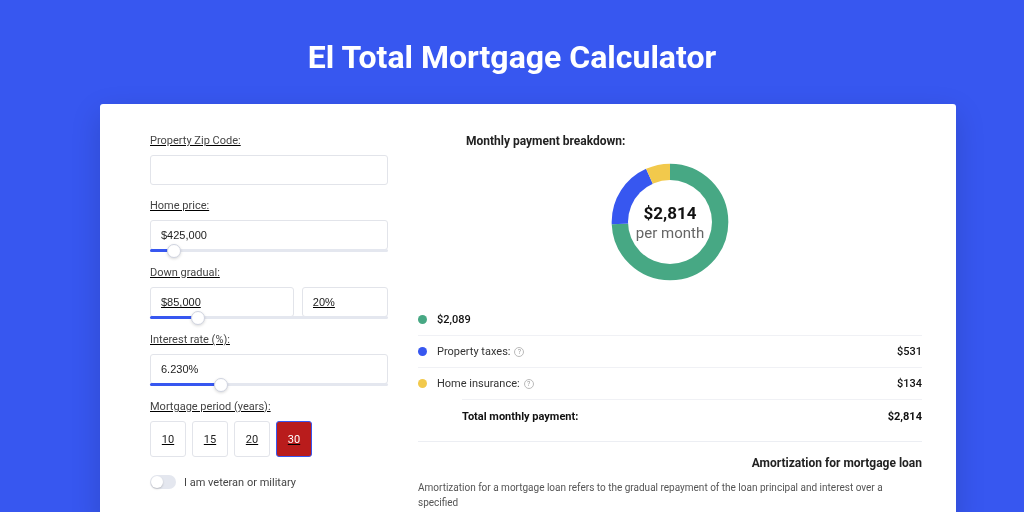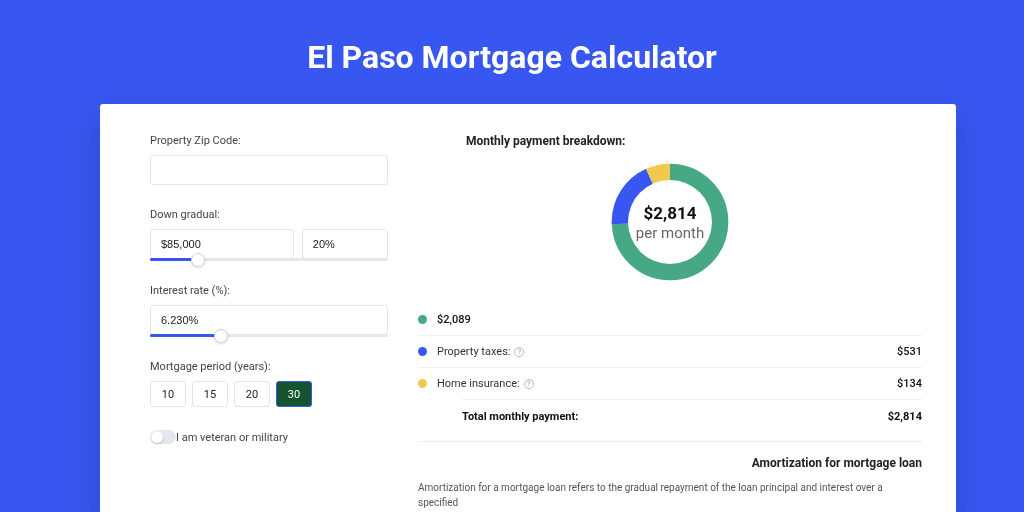--- a/index.html
+++ b/index.html
@@ -22,21 +22,21 @@
     margin: 0 68px 0 100px;
     border-radius: 3px 3px 0 0;
     padding: 30px 34px 0 50px;
     display: flex;
     gap: 30px;
     height: 420px;
     box-shadow: 0 10px 30px rgba(0,0,0,0.15);
   }
   .left-col { width: 238px; flex-shrink: 0; }
   .right-col { flex: 1; }
-  .field { margin-bottom: 23px; }
+  .field { margin-bottom: 14px; text-decoration: underline; }
   .field-label {
     font-size: 11px;
     color: #444;
     margin-bottom: 8px;
     display: block;
   }
   .text-input {
     width: 100%;
     height: 30px;
     border: 1px solid #e2e4ea;
@@ -70,31 +70,31 @@
     border-radius: 50%;
     transform: translate(-50%, -50%);
     box-shadow: 0 1px 3px rgba(0,0,0,0.15);
   }
   .dp-row { display: flex; gap: 8px; }
   .dp-row .text-input:first-child { flex: 1.9; }
   .dp-row .text-input:last-child { flex: 1; }
   .period-row { display: flex; gap: 6px; }
   .period-btn {
     width: 36px;
-    height: 26px;
+    height: 36px;
     border: 1px solid #e2e4ea;
     border-radius: 3px;
     background: #fff;
     font-size: 11px;
     color: #222;
     display:flex;align-items:center;justify-content:center;
     cursor: pointer;
   }
-  .period-btn.selected { background: #14532d; color: #fff; border-color:#3757f0; }
-  .toggle-row { display:flex; align-items:center; gap:0; margin-top:18px; }
+  .period-btn.selected { background: #b91c1c; color: #fff; border-color:#3757f0; }
+  .toggle-row { display:flex; align-items:center; gap:8px; margin-top:18px; }
   .toggle {
     width: 26px; height: 14px; background: #e4e7ef; border-radius: 10px; position:relative;
   }
   .toggle::after{
     content:''; position:absolute; width:12px;height:12px;top:1px;left:1px;background:#fff;border-radius:50%;
     box-shadow:0 1px 2px rgba(0,0,0,0.2);
   }
   .toggle-label{ font-size:11px; color:#444;}
   .breakdown-title { font-size: 12px; font-weight: 700; color:#222; margin-bottom: 14px; padding-left: 48px; }
   .donut-wrap { display:flex; justify-content:center; margin-bottom:22px; }
@@ -119,31 +119,39 @@
   .total-row{ display:flex; padding:10px 0 14px; border-top:1px solid #f0f1f5; font-size:11px;margin-left:44px;}
   .total-row .legend-label{ font-weight:700; color:#111;}
   .total-row .legend-val{ font-weight:700;}
   hr.divider{ border:none; border-top:1px solid #eceef3; margin:4px 0 14px;}
   .amort-title{ font-size:12px; font-weight:700; color:#222; margin-bottom:10px;text-align:right;}
   .amort-text{ font-size:10px; color:#555; line-height:1.5;}
 </style>
 </head>
 <body>
 
-<h1 class="page-title">El Paso Mortgage Calculator</h1>
+<h1 class="page-title">El Total Mortgage Calculator</h1>
 
 <div class="card">
 
   <div class="left-col">
 
     <div class="field">
       <label class="field-label">Property Zip Code:</label>
       <input class="text-input" value="" style="">
     </div>
 
+    <div class="field">
+      <label class="field-label">Home price:</label>
+      <input class="text-input" value="$425,000" style="">
+      <div class="slider-track">
+        <div class="slider-fill" style="width:10%"></div>
+        <div class="slider-thumb" style="left:10%"></div>
+      </div>
+    </div>
 
     <div class="field">
       <label class="field-label">Down gradual:</label>
       <div class="dp-row">
         <input class="text-input" value="$85,000" style="">
         <input class="text-input" value="20%" style="">
       </div>
       <div class="slider-track">
         <div class="slider-fill" style="width:20%"></div>
         <div class="slider-thumb" style="left:20%"></div>

